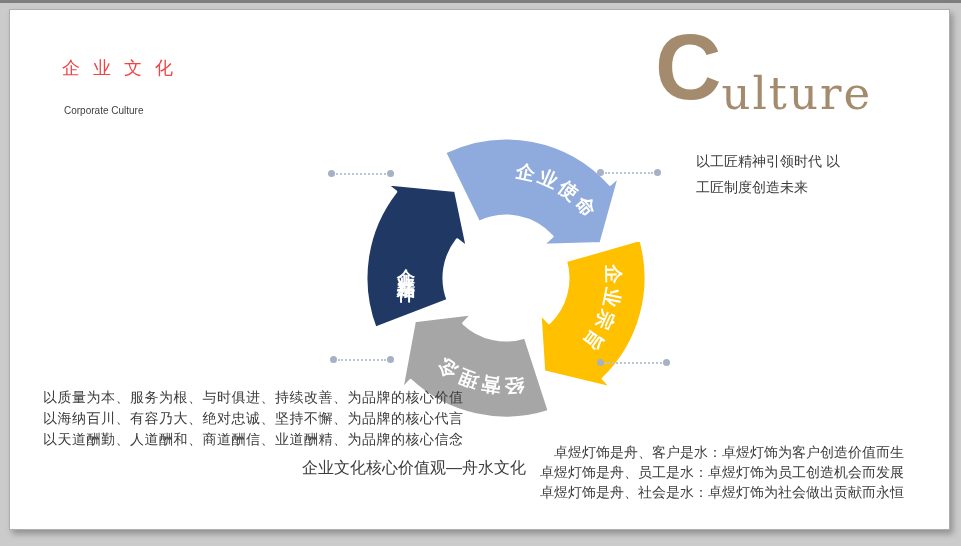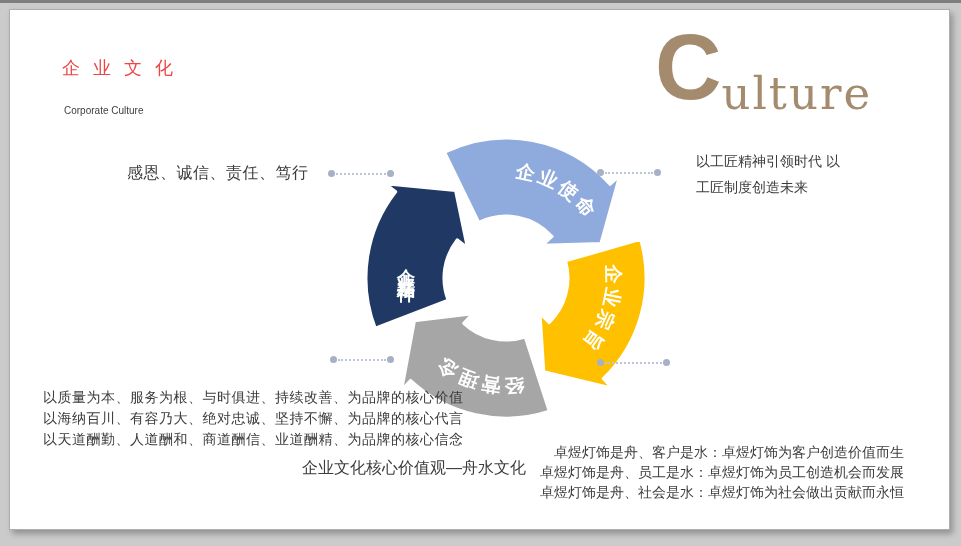--- a/index.html
+++ b/index.html
@@ -97,21 +97,20 @@
     <span class="dot"></span>
       <span class="line"></span>
       <span class="dot"></span>
   </div>
   <div class="abs conn conn-purpose">
     <span class="dot"></span>
       <span class="line"></span>
       <span class="dot"></span>
   </div>
 
-  <div class="abs txt left-phrase">感恩、诚信、责任、笃行</div>
 
   <div class="abs txt mission-note">
     <span class="note-line">以工匠精神引领时代 以</span>
     <span class="note-line">工匠制度创造未来</span>
   </div>
 
 
   <div class="abs txt spirit-block">
     <span class="note-line">以质量为本、服务为根、与时俱进、持续改善、为品牌的核心价值</span>
     <span class="note-line">以海纳百川、有容乃大、绝对忠诚、坚持不懈、为品牌的核心代言</span>

